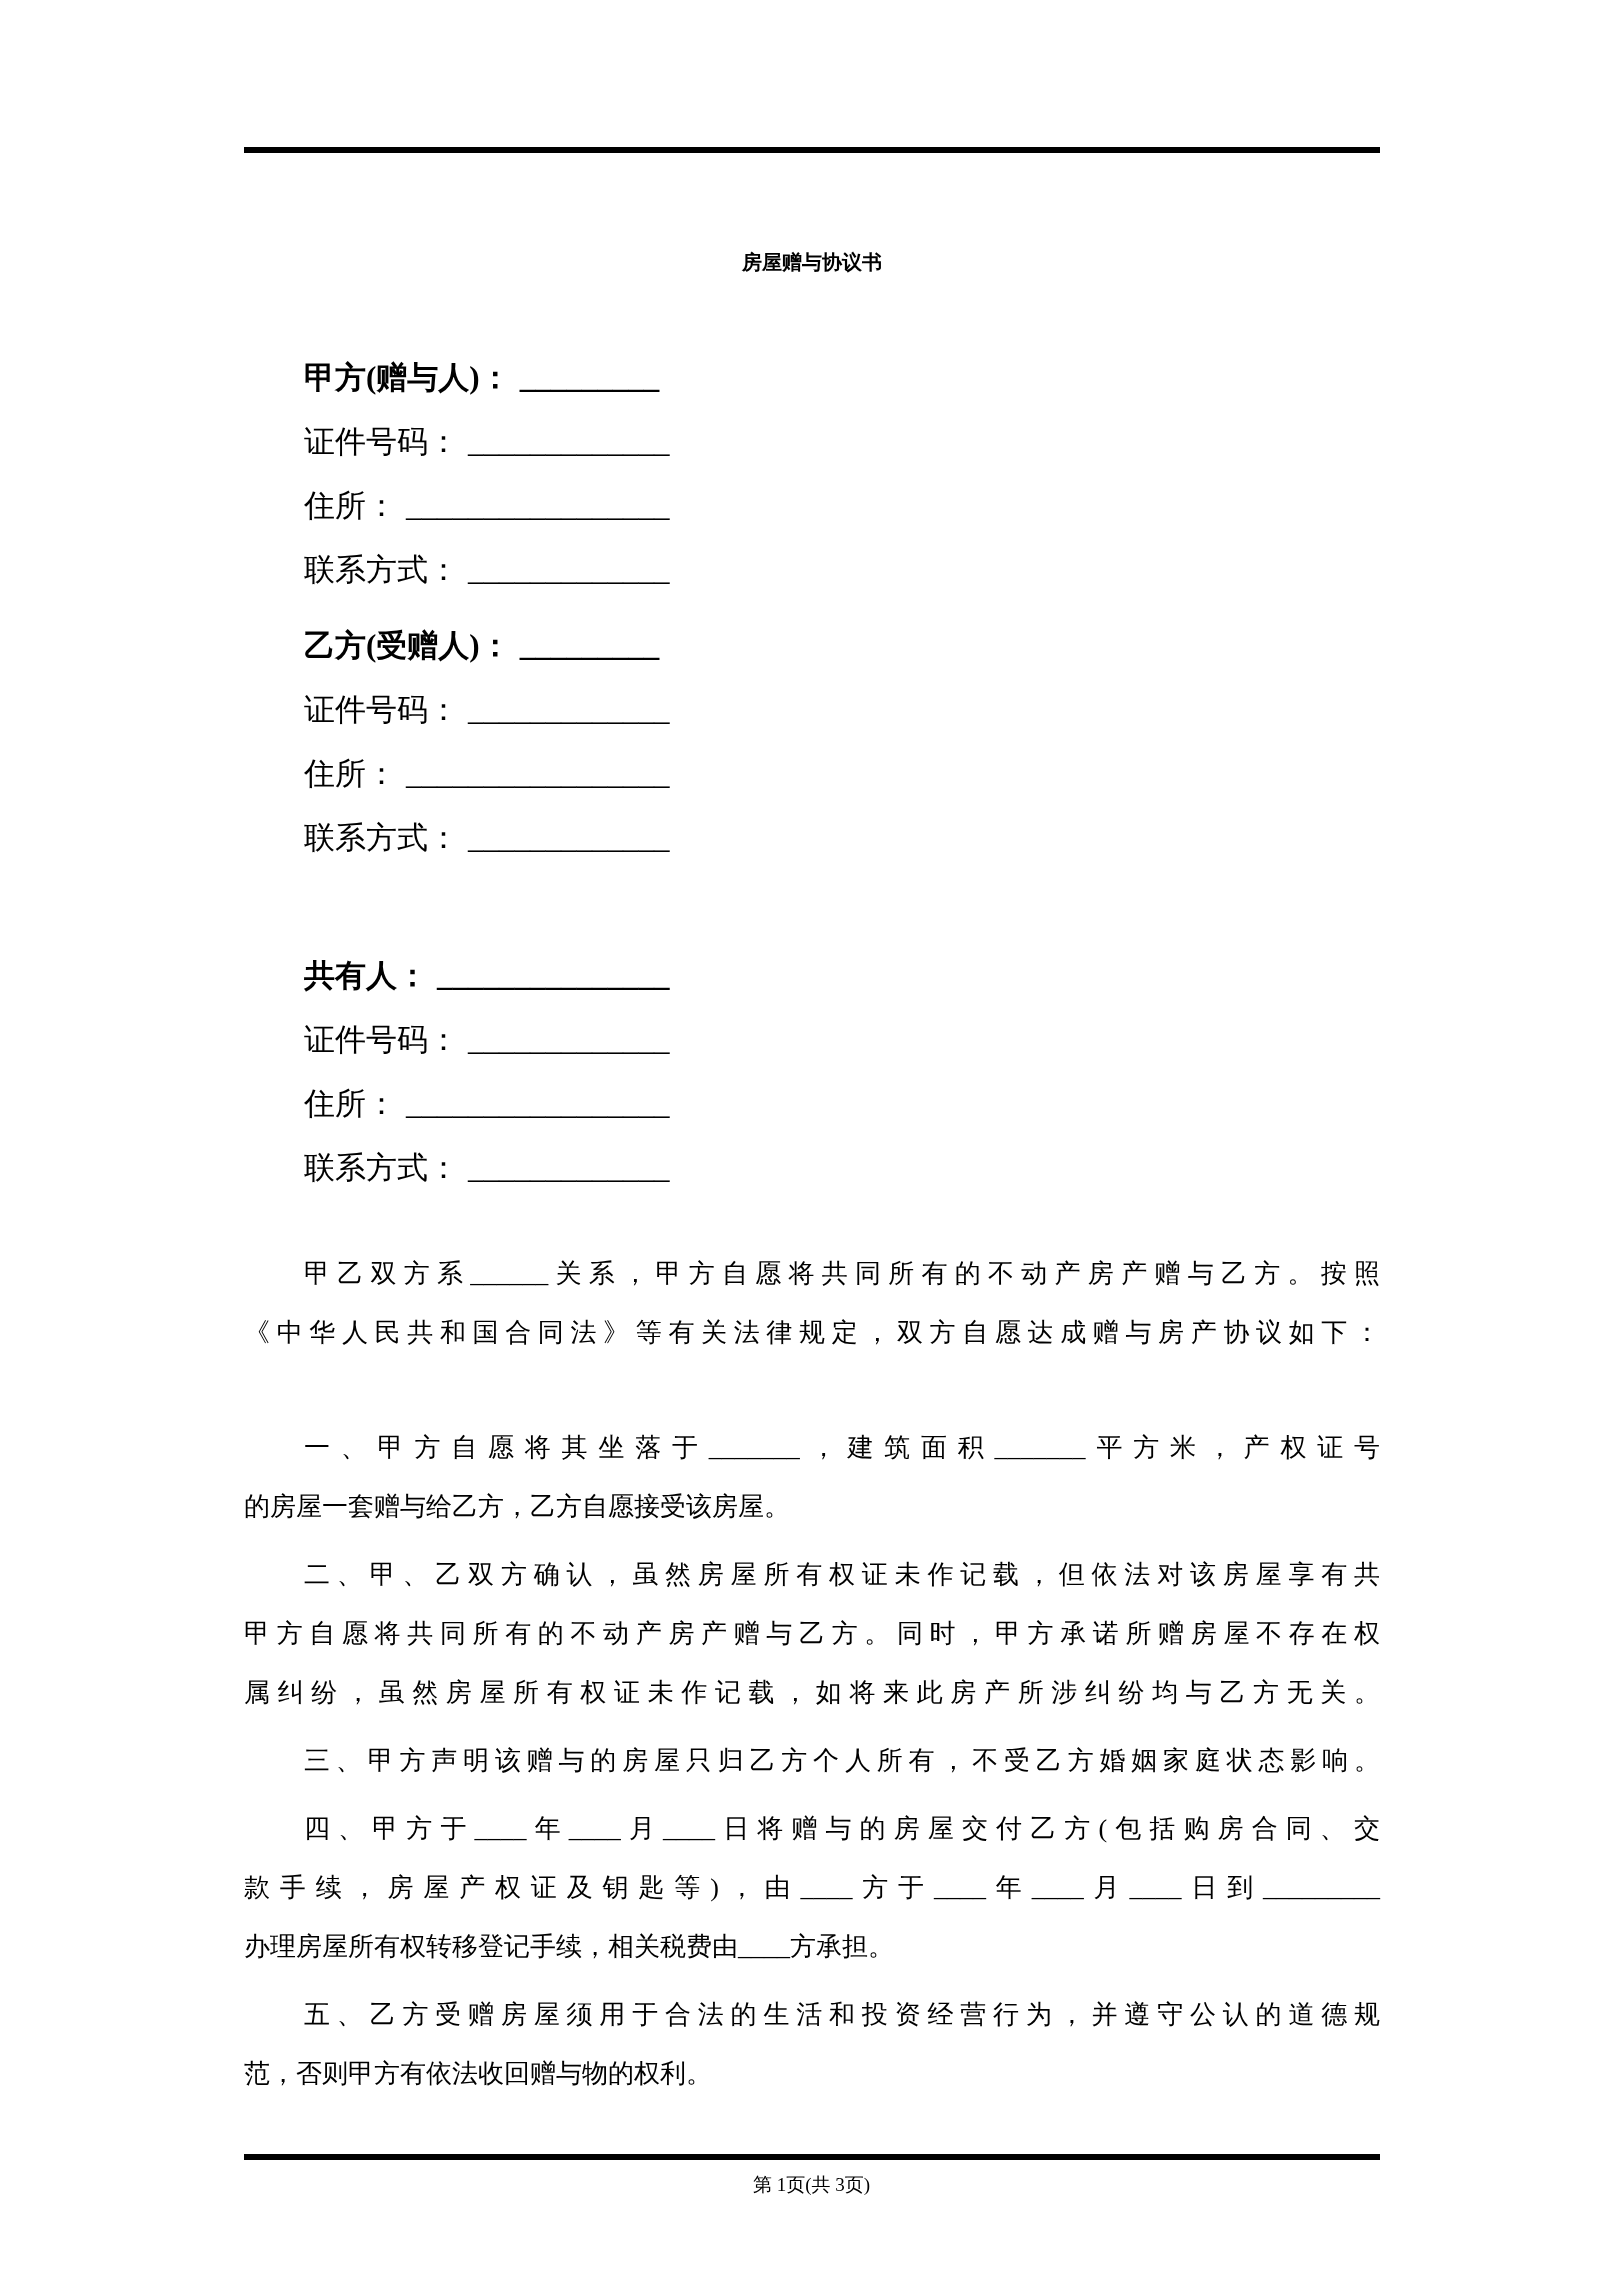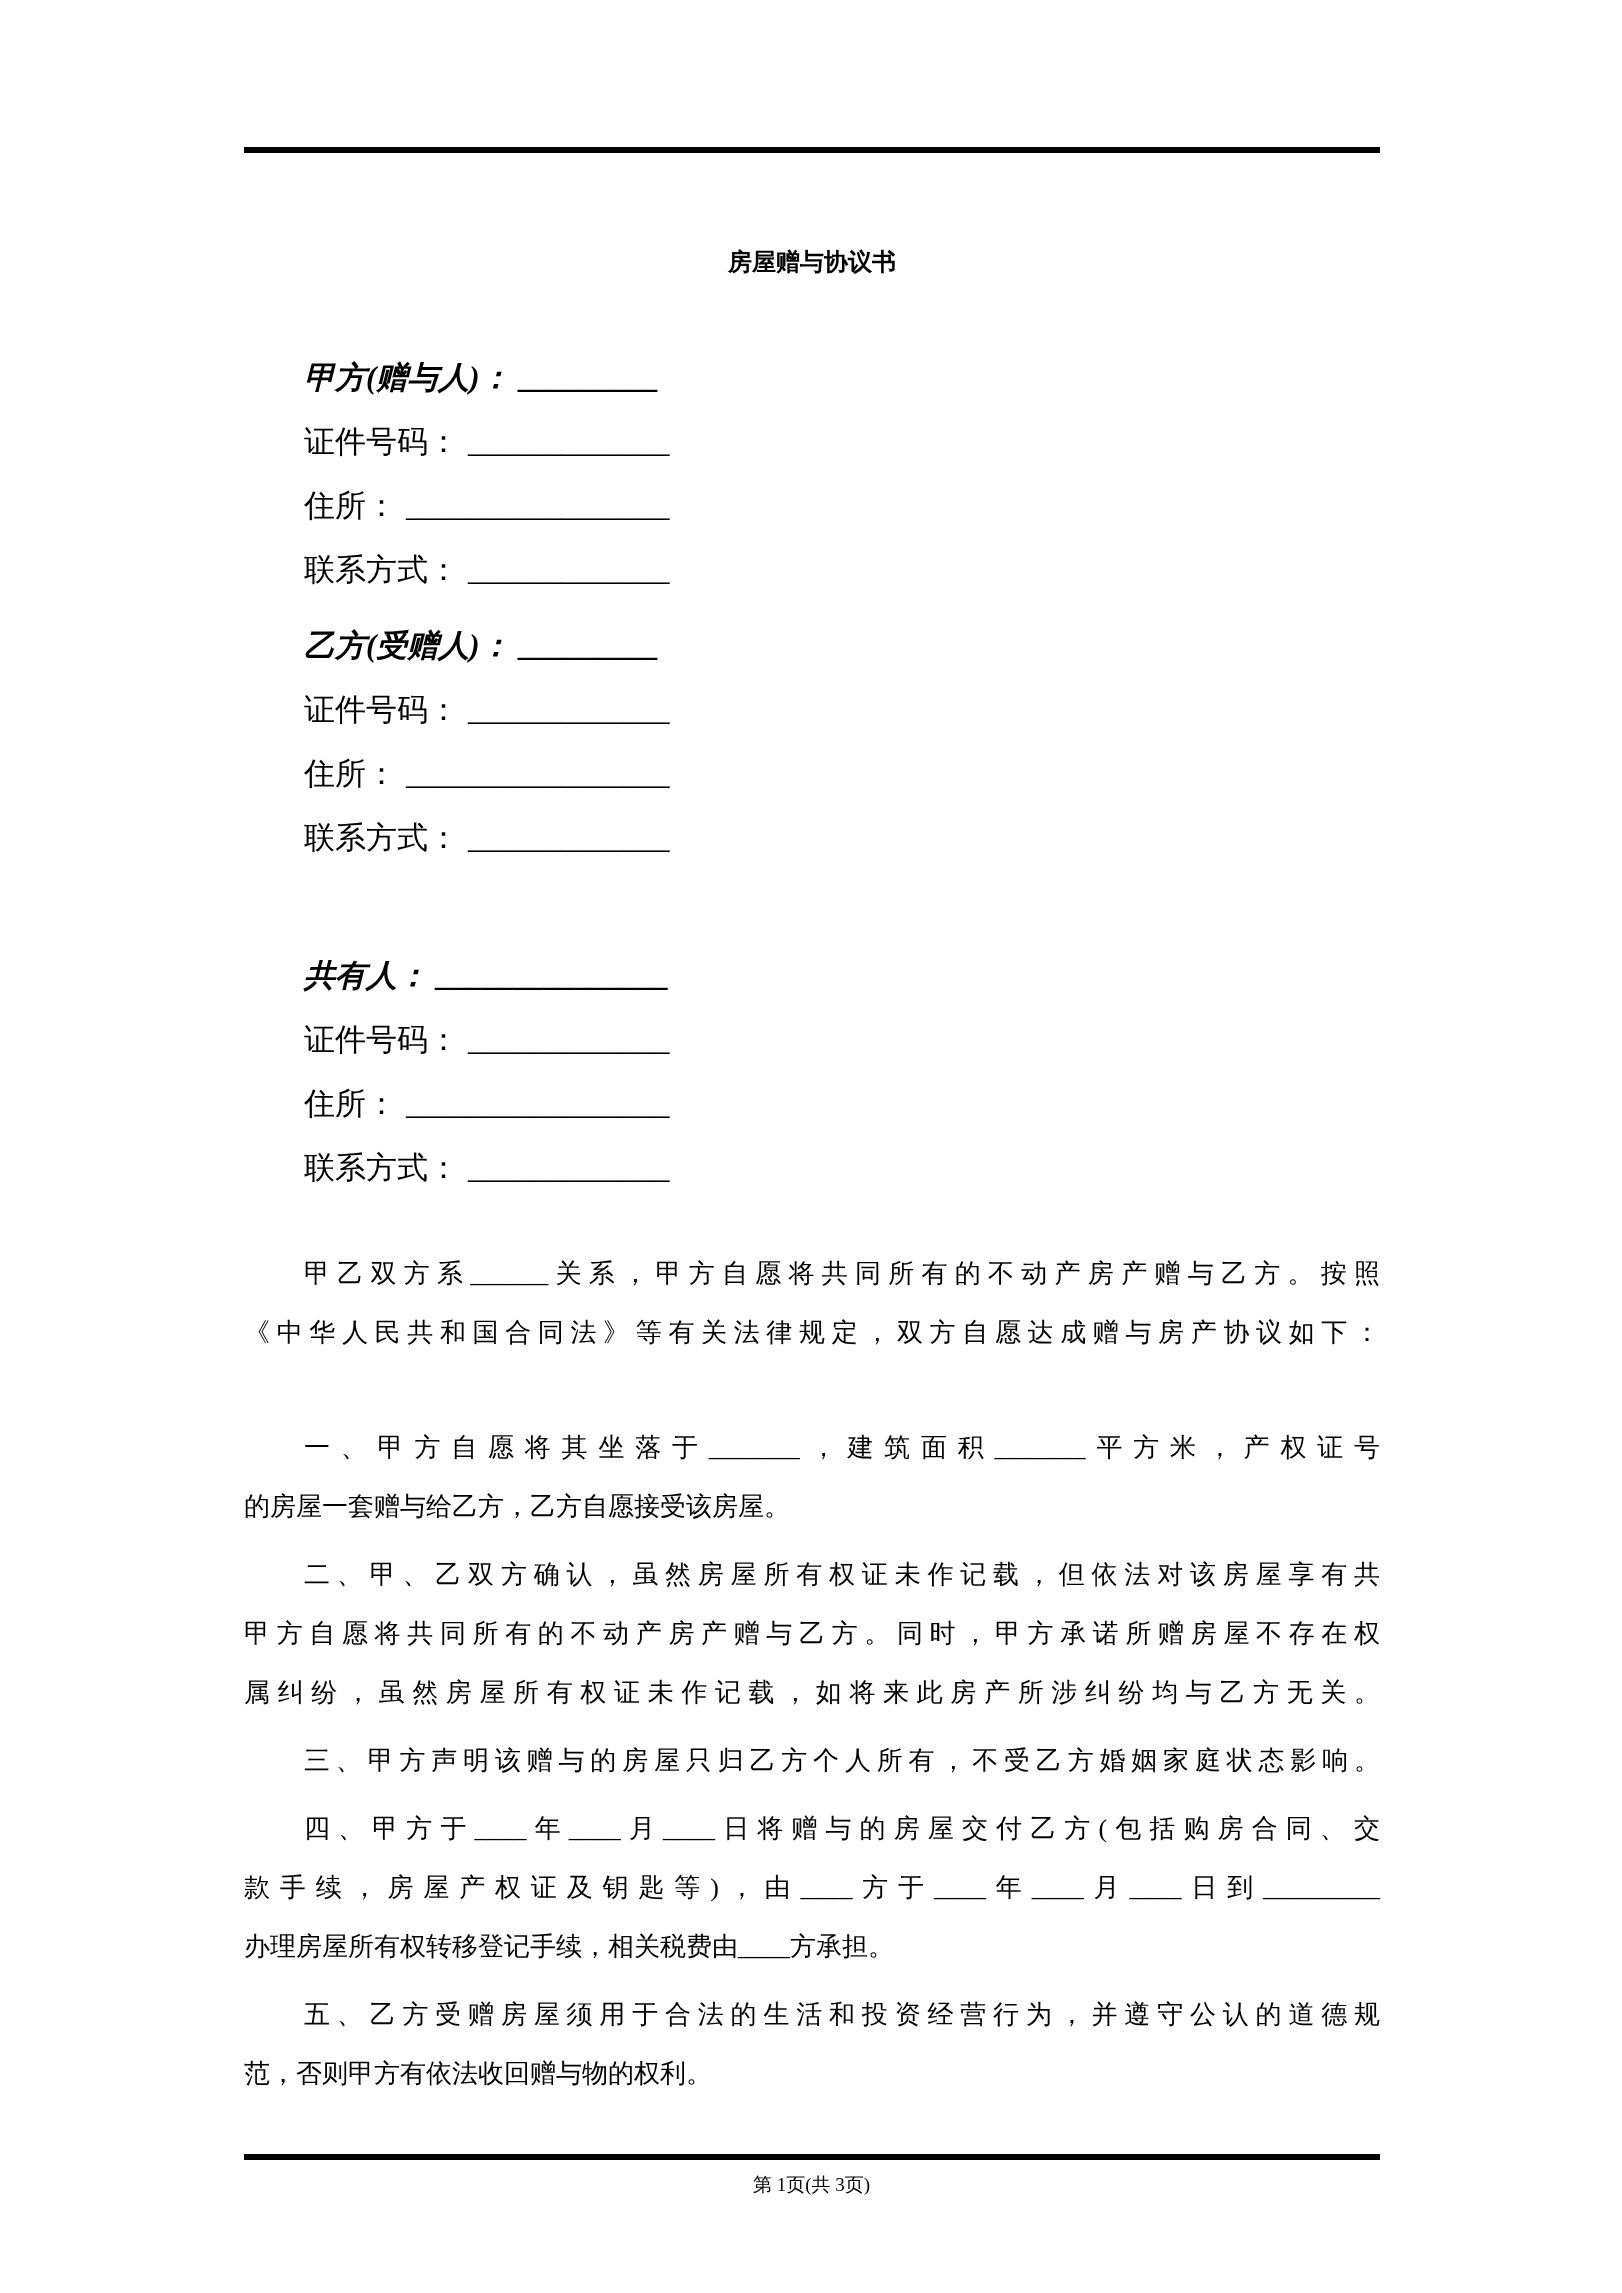--- a/index.html
+++ b/index.html
@@ -8,25 +8,25 @@
     position:relative;width:1623px;height:2294px;background:#ffffff;color:#000;
     font-family:"Liberation Serif","DejaVu Serif",serif;
   }
   
   .header-text{position:absolute;top:115px;left:0;width:100%;text-align:center;font-size:26px;line-height:31px;}
   .header-rule{position:absolute;top:147px;left:244px;width:1136px;height:5.5px;background:#000;}
   .footer-rule{position:absolute;top:2154px;left:244px;width:1136px;height:5.5px;background:#000;}
   .footer-text{position:absolute;top:2169px;left:0;width:100%;text-align:center;font-size:19px;line-height:31px;}
   
   .doc-title{position:absolute;top:242px;left:244px;width:1136px;text-align:center;
-             font-size:24px;font-weight:bold;line-height:40px;}
+             font-size:20px;font-weight:bold;line-height:40px;}
   
   .party{position:absolute;left:244px;width:1136px;font-size:31px;}
   .party .pline{height:64px;line-height:64px;white-space:nowrap;padding-left:60px;}
-  .party .pline.head{font-weight:bold;font-style:italic;}
+  .party .pline.head{font-weight:bold;}
   .blank{margin-left:9px;letter-spacing:0;word-spacing:0;}
   
   .body-text{position:absolute;left:244px;top:1244px;width:1136px;font-size:26px;}
   .para{margin:0 0 9px 0;}
   .para.intro{margin-bottom:56px;}
   .bline{line-height:59px;text-align:justify;text-align-last:justify;}
   .bline.end{text-align-last:left;}
   .bline.ind{text-indent:60px;}
 </style>
 </head>

